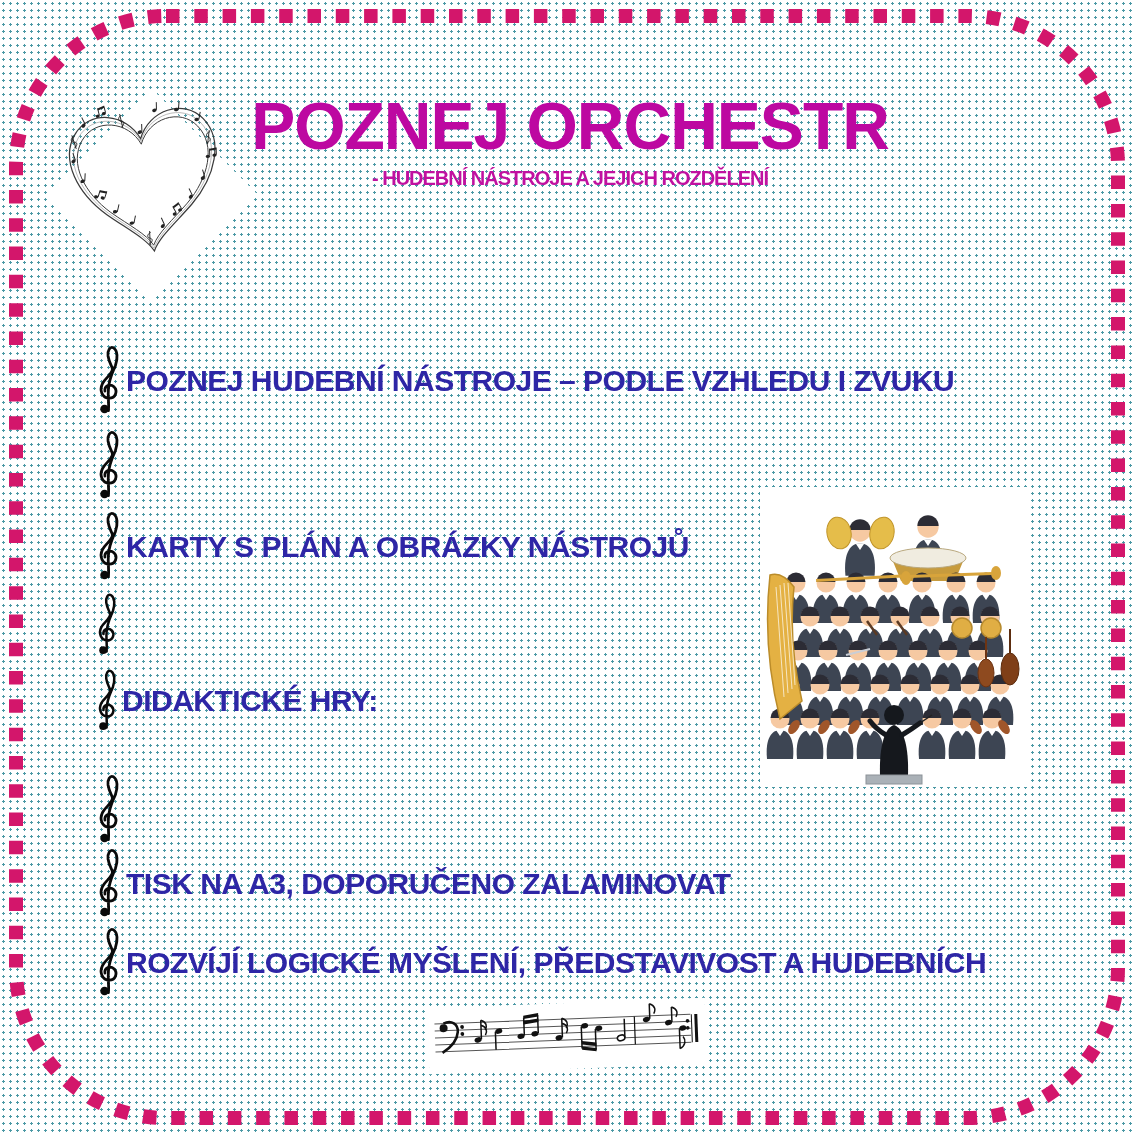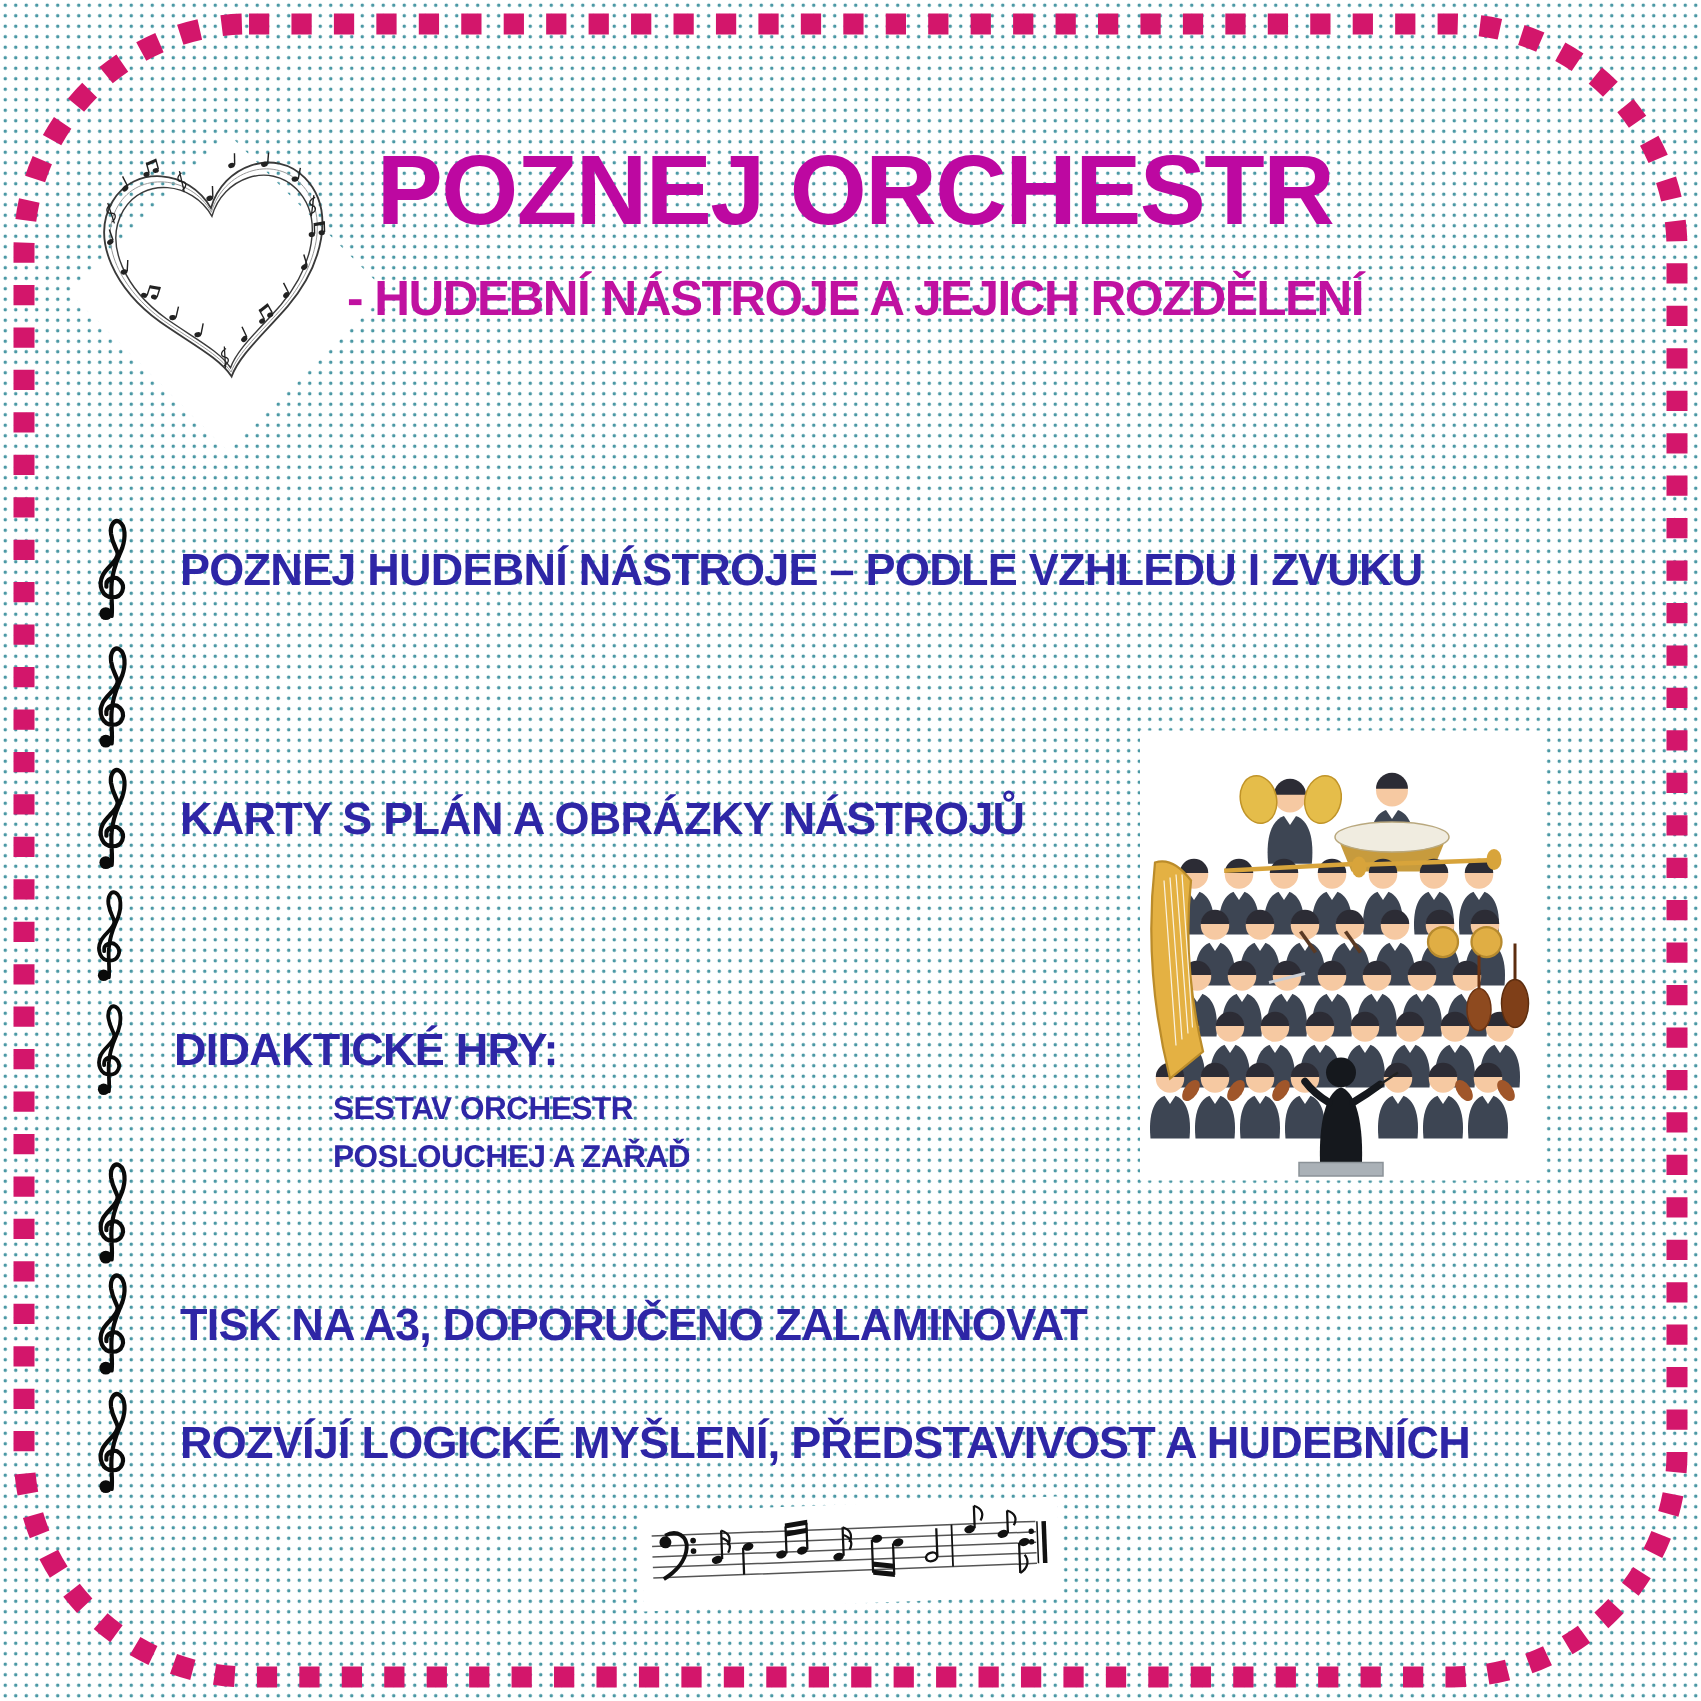--- a/index.html
+++ b/index.html
@@ -8,22 +8,22 @@
     position:relative;width:1134px;height:1134px;
     background-color:#ffffff;
     background-image:radial-gradient(circle,#4a98a4 1.05px,rgba(74,152,164,0) 1.35px);
     background-size:7px 7px;
   }
   .border-svg{position:absolute;left:0;top:0;width:1134px;height:1134px;pointer-events:none;}
   .diamond{position:absolute;left:77px;top:120px;width:150px;height:150px;background:#fff;transform:rotate(45deg);}
   .heart-svg{position:absolute;left:52px;top:92px;width:190px;height:202px;}
   .titlebox{position:absolute;left:150px;top:92px;width:840px;text-align:center;}
   .title{margin:0;font-size:66px;font-weight:bold;letter-spacing:-1px;color:#bd08a1;line-height:1.05;}
-  .subtitle{margin:20px 0 0 0;font-size:33px;font-weight:bold;letter-spacing:-1px;color:#c011a0;line-height:1.1;}
-  .row{position:absolute;left:60px;display:flex;align-items:center;gap:28px;height:84px;}
+  .subtitle{margin:6px 0 0 0;font-size:20px;font-weight:bold;letter-spacing:-1px;color:#c011a0;line-height:1.1;}
+  .row{position:absolute;left:94px;display:flex;align-items:center;gap:0;height:84px;}
   .clef{width:32px;height:78px;flex:0 0 auto;}
   .clef-sm{width:28px;height:70px;}
   .itext{font-size:30px;font-weight:bold;color:#2e26a6;letter-spacing:-0.5px;white-space:nowrap;}
   .subitems{position:absolute;left:222px;top:724px;}
   .subitem{font-size:21px;font-weight:bold;color:#2e26a6;line-height:32px;letter-spacing:-0.3px;}
   .orchestra-box{position:absolute;left:760px;top:487px;width:268px;height:300px;background:#fff;}
   .orchestra-box svg{width:100%;height:100%;display:block;}
   .staff-box{position:absolute;left:428px;top:1003px;width:278px;height:66px;background:#fff;transform:rotate(-2.2deg);}
   .staff-box svg{width:100%;height:100%;display:block;}
   .hidden-defs{position:absolute;width:0;height:0;overflow:hidden;}
@@ -119,24 +119,20 @@
   <div class="row" style="top:583px">
     <svg class="clef clef-sm" viewBox="0 0 40 100">
         <use href="#tclef"></use>
       </svg>
   </div>
   <div class="row" style="top:659px">
     <svg class="clef clef-sm" viewBox="0 0 40 100">
         <use href="#tclef"></use>
       </svg>
     <span class="itext">DIDAKTICKÉ HRY:</span>
-  </div>
-  <div class="subitems">
-    <div class="subitem">SESTAV ORCHESTR</div>
-    <div class="subitem">POSLOUCHEJ A ZAŘAĎ</div>
   </div>
   <div class="row" style="top:768px">
     <svg class="clef" viewBox="0 0 40 100">
         <use href="#tclef"></use>
       </svg>
   </div>
   <div class="row" style="top:842px">
     <svg class="clef" viewBox="0 0 40 100">
         <use href="#tclef"></use>
       </svg>

